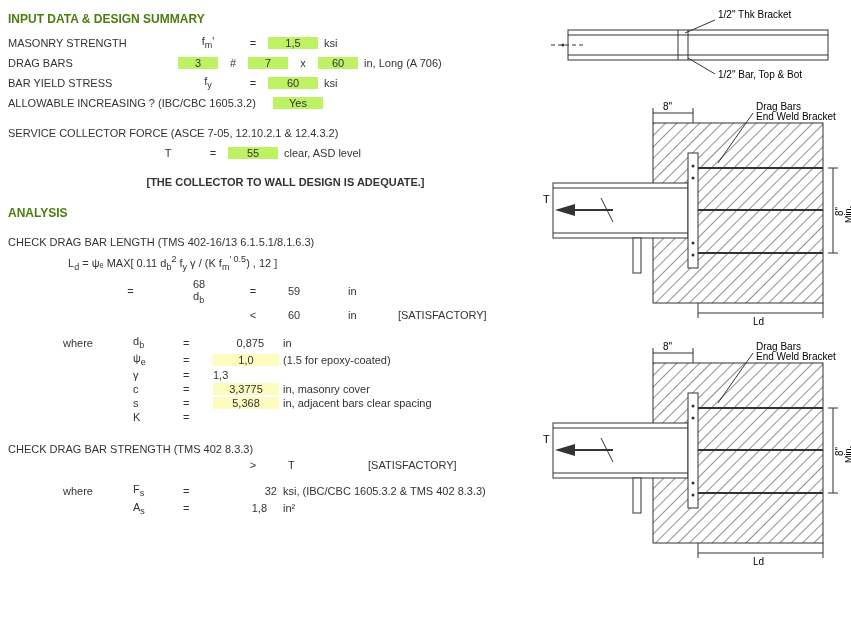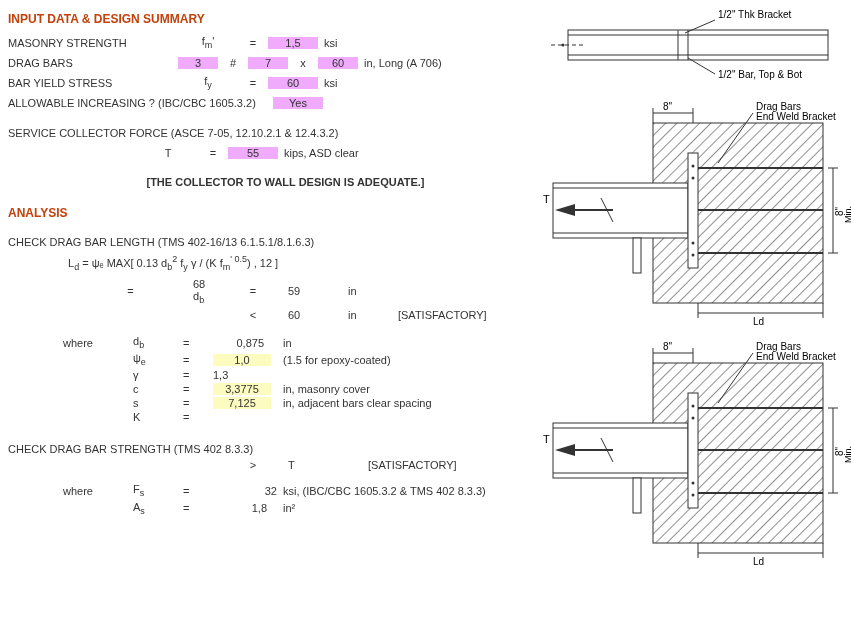--- a/index.html
+++ b/index.html
@@ -21,40 +21,40 @@
   .right {
     flex: 1;
     display: flex;
     flex-direction: column;
     gap: 10px;
   }
   h3 {
     font-size: 12px;
     font-weight: bold;
     margin: 4px 0 8px 0;
-    color: #c2410c;
+    color: #4d7c0f;
   }
   .row {
     display: flex;
     align-items: center;
     margin: 2px 0;
     min-height: 18px;
   }
   .lbl { width: 170px; }
   .sym { width: 60px; text-align: center; }
   .eq  { width: 30px; text-align: center; }
   .val-input {
-    background: #f0abfc;
+    background: #bef264;
     width: 50px;
     text-align: center;
     display: inline-block;
   }
   .val-yellow {
     background: #fcfcc0;
-    width: 58px;
+    width: 66px;
     text-align: center;
     display: inline-block;
   }
   .unit { margin-left: 6px; }
   .adequate {
     font-weight: bold;
     text-align: center;
     margin: 14px 0 18px 40px;
   }
   .indent1 { margin-left: 40px; }
@@ -120,32 +120,32 @@
 
     <div style="height:8px"></div>
 
     <div class="row">
       <span>SERVICE COLLECTOR FORCE (ASCE 7-05, 12.10.2.1 &amp; 12.4.3.2)</span>
     </div>
     <div class="row indent1" style="margin-left:130px">
       <span class="sym">T</span>
       <span class="eq">=</span>
       <span class="val-input">55</span>
-      <span class="unit">kips, ASD clear</span>
+      <span class="unit">clear, ASD level</span>
     </div>
 
     <div class="adequate">[THE COLLECTOR TO WALL DESIGN IS ADEQUATE.]</div>
 
     <h3>ANALYSIS</h3>
 
     <div style="height:8px"></div>
 
     <div>CHECK DRAG BAR LENGTH (TMS 402-16/13 6.1.5.1/8.1.6.3)</div>
     <div class="formula">
-      <span>L</span><sub>d</sub><span> = ψₑ MAX[ 0.13 d</span><sub>b</sub><sup>2</sup><span> f</span><sub>y</sub><span> γ / (K f</span><sub>m</sub><sup>' 0.5</sup><span>) , 12 ]</span>
+      <span>L</span><sub>d</sub><span> = ψₑ MAX[ 0.11 d</span><sub>b</sub><sup>2</sup><span> f</span><sub>y</sub><span> γ / (K f</span><sub>m</sub><sup>' 0.5</sup><span>) , 12 ]</span>
     </div>
     <div class="result-row">
       <span style="text-align:center">=</span>
       <span><span>68</span> <span>d</span><sub>b</sub></span>
       <span style="text-align:center">=</span>
       <span>59</span>
       <span>in</span>
     </div>
     <div class="result-row">
       <span></span>
@@ -178,21 +178,21 @@
 
       <span></span>
       <span>c</span>
       <span>=</span>
       <span class="val-yellow">3,3775</span>
       <span>in, masonry cover</span>
 
       <span></span>
       <span>s</span>
       <span>=</span>
-      <span class="val-yellow">7,125</span>
+      <span class="val-yellow">5,368</span>
       <span>in, adjacent bars clear spacing</span>
 
       <span></span>
       <span>K</span>
       <span>=</span>
     </div>
 
     <div style="height:20px"></div>
 
     <div>CHECK DRAG BAR STRENGTH (TMS 402 8.3.3)</div>

